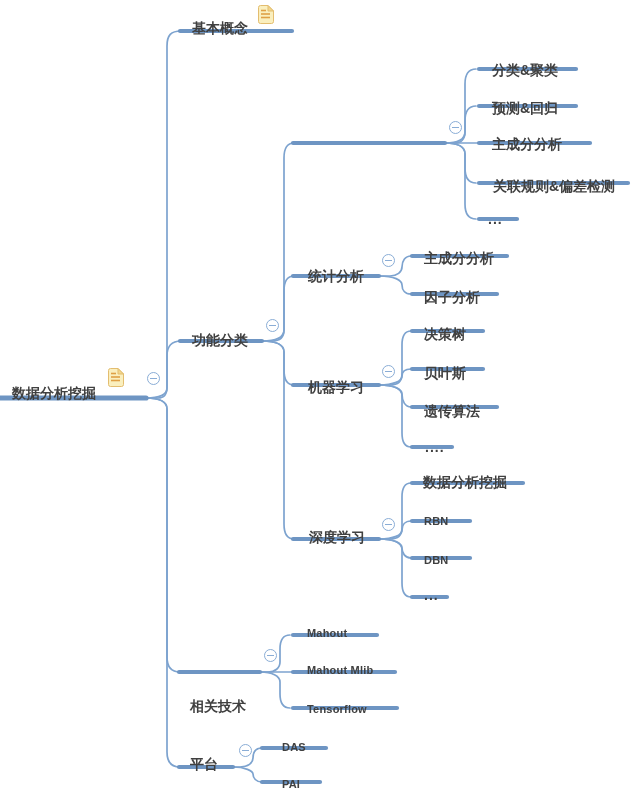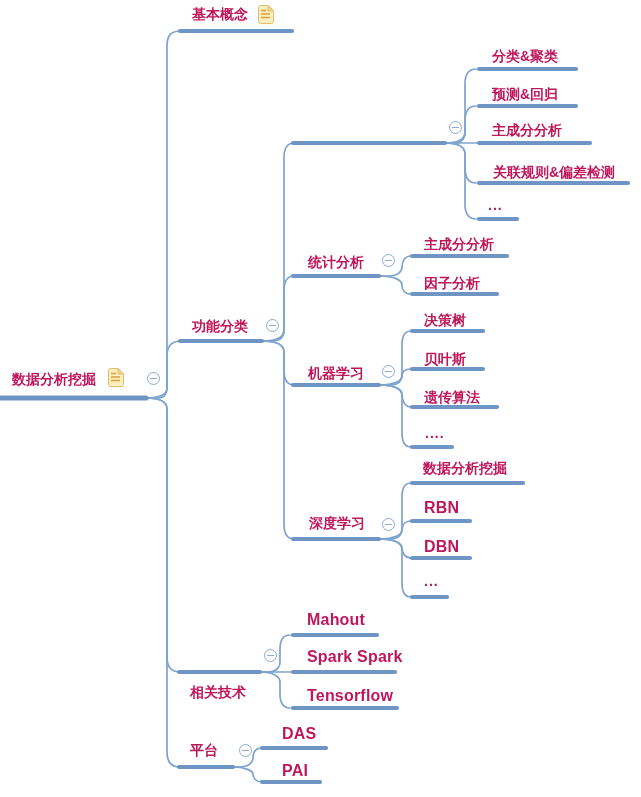--- a/index.html
+++ b/index.html
@@ -9,26 +9,27 @@
     background:#ffffff;
     font-family:"Liberation Sans","DejaVu Sans",sans-serif;
     overflow:hidden;
   }
   .wires{position:absolute;left:0;top:0;}
   .lbl{
     position:absolute;
     white-space:nowrap;
     font-size:14px;
     font-weight:600;
-    color:#be185d;
+    color:#404040;
     line-height:19px;
     height:19px;
     cursor:default;
+    margin-top:14px;
   }
-  .lat{font-size:16px;letter-spacing:.2px;}
+  .lat{font-size:11px;letter-spacing:.2px;}
   .dots{letter-spacing:1px;font-weight:700;}
   .badge{
     position:absolute;
     width:13px;height:13px;
     border:1.4px solid #8aadd6;
     border-radius:50%;
     background:#ffffff;
     box-sizing:border-box;
   }
   .badge::after{
@@ -159,19 +160,19 @@
   <div class="lbl" style="left:424px;top:350px">贝叶斯</div>
   <div class="lbl" style="left:424px;top:388px">遗传算法</div>
   <div class="lbl dots" style="left:425px;top:424px">....</div>
   <div class="lbl" style="left:309px;top:514px">深度学习</div>
   <div class="lbl" style="left:423px;top:459px">数据分析挖掘</div>
   <div class="lbl lat" style="left:424px;top:498px">RBN</div>
   <div class="lbl lat" style="left:424px;top:537px">DBN</div>
   <div class="lbl dots" style="left:424px;top:572px">...</div>
   <div class="lbl" style="left:190px;top:683px">相关技术</div>
   <div class="lbl lat" style="left:307px;top:610px">Mahout</div>
-  <div class="lbl lat" style="left:307px;top:647px">Spark Spark</div>
+  <div class="lbl lat" style="left:307px;top:647px">Mahout Mlib</div>
   <div class="lbl lat" style="left:307px;top:686px">Tensorflow</div>
   <div class="lbl" style="left:190px;top:741px">平台</div>
   <div class="lbl lat" style="left:282px;top:724px">DAS</div>
   <div class="lbl lat" style="left:282px;top:761px">PAI</div>
 
 </div>
 
 </body></html>

